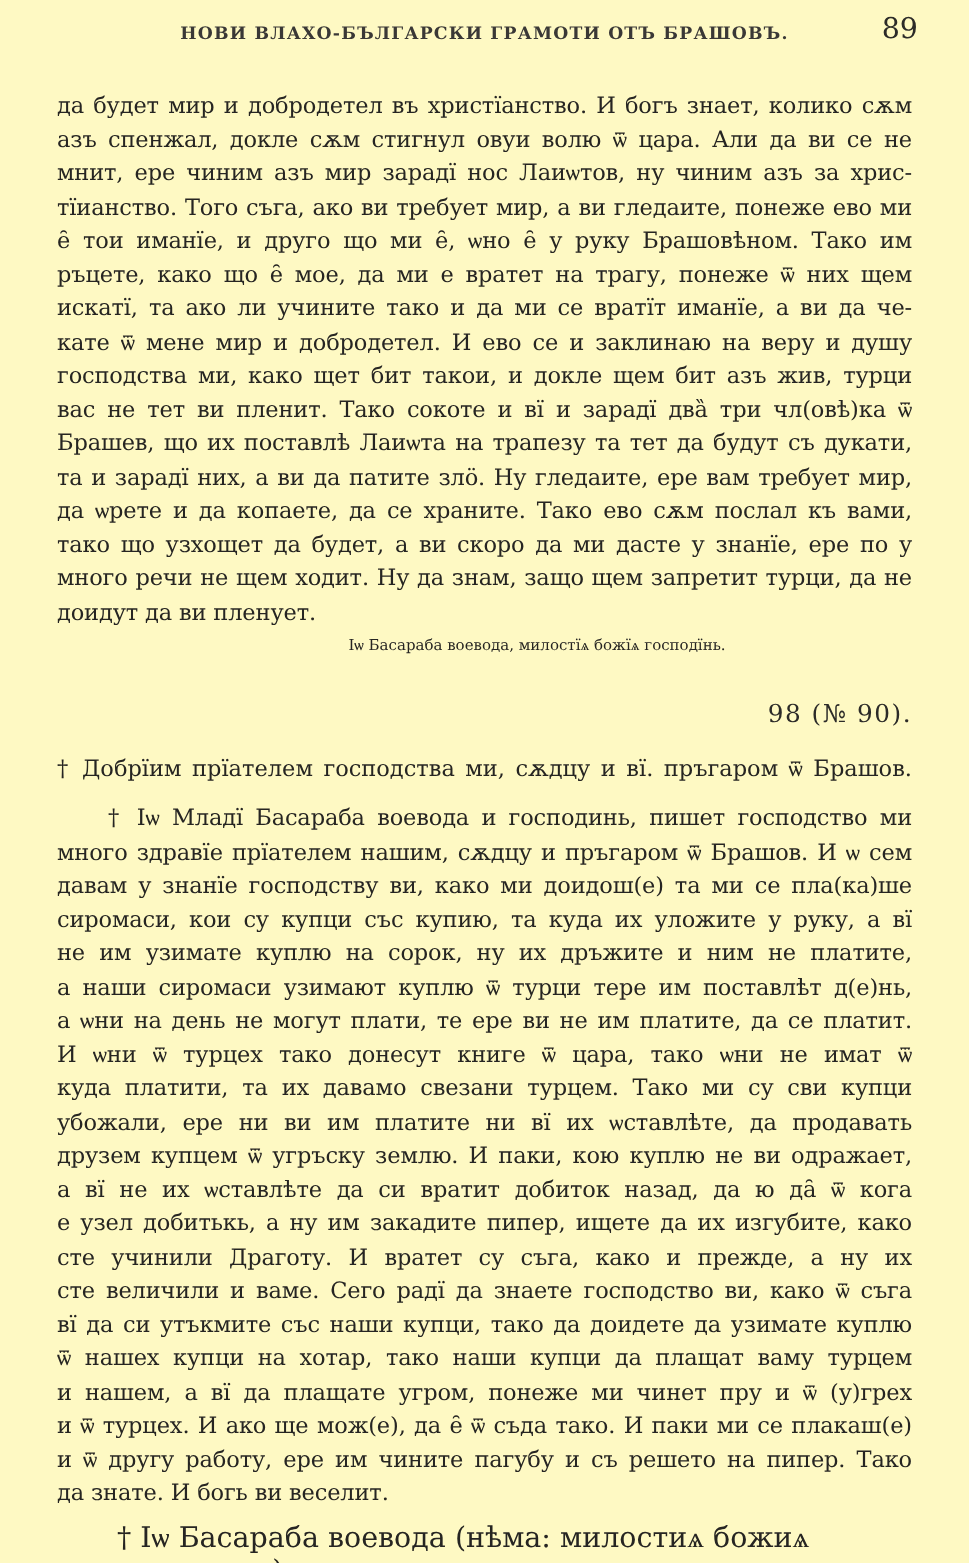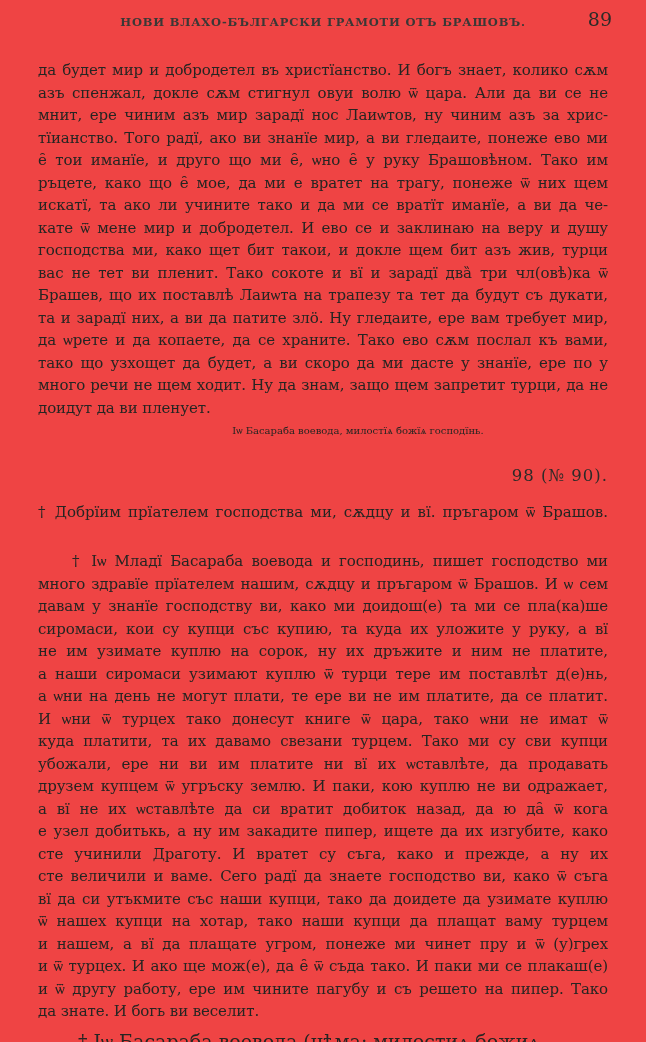--- a/index.html
+++ b/index.html
@@ -2,21 +2,21 @@
 <html><head>
 <meta charset="utf-8">
 <style>
   html, body { margin: 0; padding: 0; }
   body { background: #e8e8e4; }
   .page {
     position: relative;
     width: 646px;
     height: 1042px;
     margin: 0;
-    background: #ef4444;
+    background: #fef9c3;
     color: #262522;
     font-family: "DejaVu Serif", "Liberation Serif", serif;
     box-sizing: border-box;
     padding: 8px 38px 0 38px;
     overflow: hidden;
   }
   .running-header {
     position: relative;
     height: 26px;
     margin-top: 2px;
@@ -69,21 +69,21 @@
     line-height: 24px;
     color: #2c2b28;
   }
   .salutation {
     margin-top: 13px;
     font-size: 15px;
     line-height: 22.5px;
     text-align: justify;
     text-align-last: justify;
   }
-  .doc2-body { margin-top: 27px; }
+  .doc2-body { margin-top: 11px; }
   .signature-2 {
     margin-top: 7px;
     margin-left: 40px;
     font-size: 19px;
     line-height: 22.5px;
   }
 </style>
 </head>
 <body>
 
@@ -92,21 +92,21 @@
   <div class="running-header">
     <div class="running-title">НОВИ ВЛАХО-БЪЛГАРСКИ ГРАМОТИ ОТЪ БРАШОВЪ.</div>
     <div class="page-number">89</div>
   </div>
 
   <div>
     <div class="doc-body doc1-body">
         <div class="line">да будет мир и добродетел въ христїанство. И богъ знает, колико сѫм</div>
         <div class="line">азъ спенжал, докле сѫм стигнул овуи волю ѿ цара. Али да ви се не</div>
         <div class="line">мнит, ере чиним азъ мир зарадї нос Лаиѡтов, ну чиним азъ за хрис-</div>
-        <div class="line">тїианство. Того радї, ако ви знанїе мир, а ви гледаите, понеже ево ми</div>
+        <div class="line">тїианство. Того съга, ако ви требует мир, а ви гледаите, понеже ево ми</div>
         <div class="line">е̑ тои иманїе, и друго що ми е̑, ѡно е̑ у руку Брашовѣном. Тако им</div>
         <div class="line">ръцете, како що е̑ мое, да ми е вратет на трагу, понеже ѿ них щем</div>
         <div class="line">искатї, та ако ли учините тако и да ми се вратїт иманїе, а ви да че-</div>
         <div class="line">кате ѿ мене мир и добродетел. И ево се и заклинаю на веру и душу</div>
         <div class="line">господства ми, како щет бит такои, и докле щем бит азъ жив, турци</div>
         <div class="line">вас не тет ви пленит. Тако сокоте и вї и зарадї два̏ три чл(овѣ)ка ѿ</div>
         <div class="line">Брашев, що их поставлѣ Лаиѡта на трапезу та тет да будут съ дукати,</div>
         <div class="line">та и зарадї них, а ви да патите злӧ. Ну гледаите, ере вам требует мир,</div>
         <div class="line">да ѡрете и да копаете, да се храните. Тако ево сѫм послал къ вами,</div>
         <div class="line">тако що узхощет да будет, а ви скоро да ми дасте у знанїе, ере по у</div>

